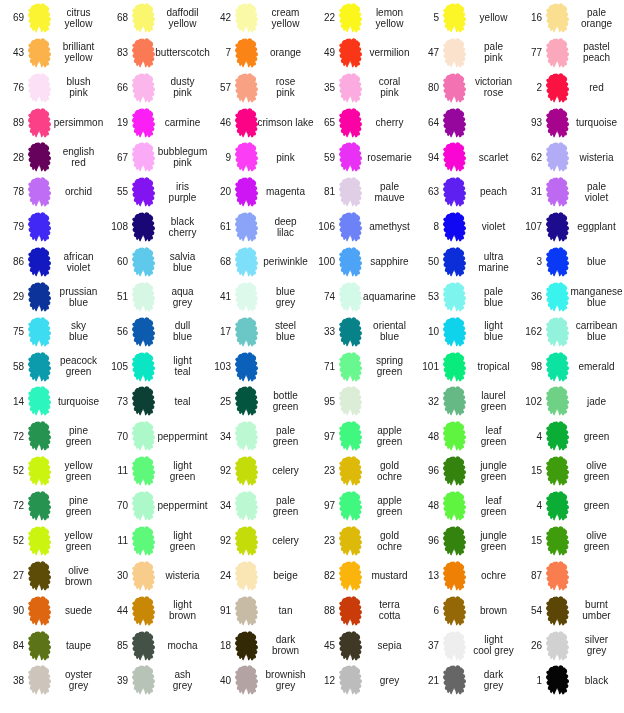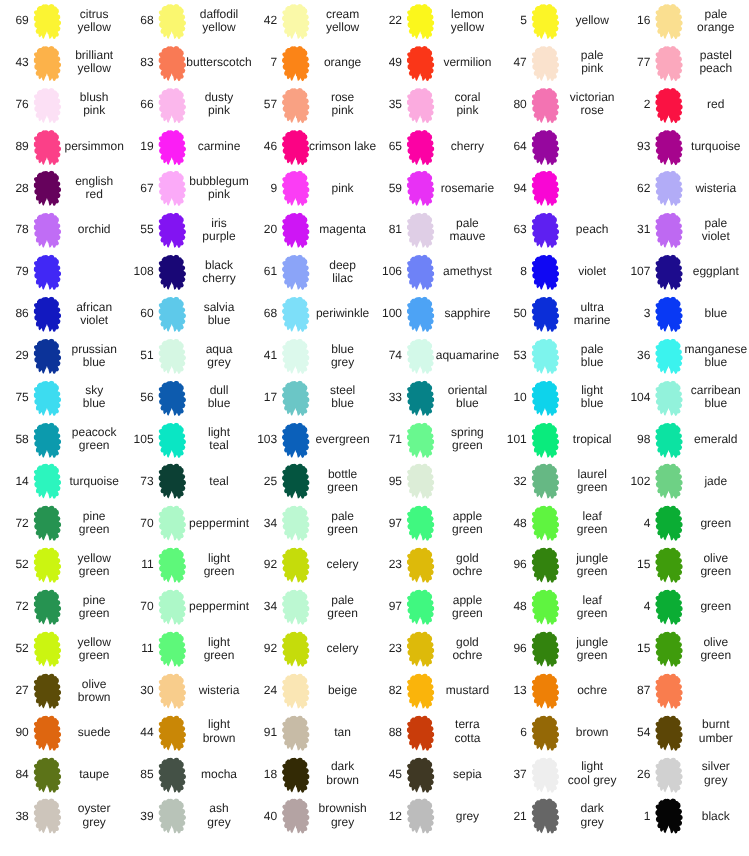--- a/index.html
+++ b/index.html
@@ -277,20 +277,23 @@
         </svg></span>
     <span class="lbl">
         <span class="ln">rosemarie</span>
       </span>
   </div>
   <div class="cell" style="left:415px;top:139.58px">
     <span class="num">94</span>
     <span class="blob"><svg viewBox="1.58 0.64 21.36 27.16" width="23" height="30">
           <path d="M7.5,2.2 Q8.6,0.5 10.2,1.0 Q11.6,0.3 13.2,1.8 Q14.7,0.2 15.8,0.8 Q17.1,0.6 17.8,2.6 Q19.3,2.2 19.8,3.8 Q21.2,4.1 21.2,6.2 Q21.5,6.6 20.2,8.6 Q22.2,8.9 22.2,10.4 Q22.7,11.3 21.0,13.0 Q23.1,13.9 22.9,15.2 Q23.2,16.5 21.2,17.6 Q22.8,19.2 22.3,20.0 Q22.2,21.6 20.2,22.0 Q21.5,24.1 21.1,24.6 Q20.8,26.1 19.0,25.8 Q18.6,27.8 17.2,27.8 Q16.9,27.7 15.9,25.4 Q15.1,27.6 13.9,27.6 Q13.6,26.9 13.0,24.0 Q12.4,23.9 11.9,21.6 Q11.2,24.0 10.8,24.2 Q9.8,27.0 9.3,27.6 Q8.2,27.3 7.9,24.8 Q6.5,26.6 6.2,26.4 Q5.1,25.9 5.4,23.6 Q3.6,23.8 3.4,22.4 Q2.8,21.5 4.2,19.4 Q2.1,18.6 2.2,17.2 Q1.7,15.8 3.4,14.4 Q1.4,13.0 1.6,12.0 Q1.4,10.2 3.2,9.4 Q1.6,7.4 1.8,6.8 Q2.2,5.3 4.2,5.4 Q3.9,3.4 5.0,3.2 Q5.7,1.7 7.5,2.2 Z" fill="#F906D4"></path>
         </svg></span>
+    <span class="lbl">
+        <span class="ln">scarlet</span>
+      </span>
   </div>
   <div class="cell" style="left:518px;top:139.58px">
     <span class="num">62</span>
     <span class="blob"><svg viewBox="1.58 0.64 21.36 27.16" width="23" height="30">
           <path d="M7.5,2.2 Q8.6,0.5 10.2,1.0 Q11.6,0.3 13.2,1.8 Q14.7,0.2 15.8,0.8 Q17.1,0.6 17.8,2.6 Q19.3,2.2 19.8,3.8 Q21.2,4.1 21.2,6.2 Q21.5,6.6 20.2,8.6 Q22.2,8.9 22.2,10.4 Q22.7,11.3 21.0,13.0 Q23.1,13.9 22.9,15.2 Q23.2,16.5 21.2,17.6 Q22.8,19.2 22.3,20.0 Q22.2,21.6 20.2,22.0 Q21.5,24.1 21.1,24.6 Q20.8,26.1 19.0,25.8 Q18.6,27.8 17.2,27.8 Q16.9,27.7 15.9,25.4 Q15.1,27.6 13.9,27.6 Q13.6,26.9 13.0,24.0 Q12.4,23.9 11.9,21.6 Q11.2,24.0 10.8,24.2 Q9.8,27.0 9.3,27.6 Q8.2,27.3 7.9,24.8 Q6.5,26.6 6.2,26.4 Q5.1,25.9 5.4,23.6 Q3.6,23.8 3.4,22.4 Q2.8,21.5 4.2,19.4 Q2.1,18.6 2.2,17.2 Q1.7,15.8 3.4,14.4 Q1.4,13.0 1.6,12.0 Q1.4,10.2 3.2,9.4 Q1.6,7.4 1.8,6.8 Q2.2,5.3 4.2,5.4 Q3.9,3.4 5.0,3.2 Q5.7,1.7 7.5,2.2 Z" fill="#B2ACF7"></path>
         </svg></span>
     <span class="lbl">
         <span class="ln">wisteria</span>
       </span>
   </div>
@@ -564,21 +567,21 @@
     <span class="num">10</span>
     <span class="blob"><svg viewBox="1.58 0.64 21.36 27.16" width="23" height="30">
           <path d="M7.5,2.2 Q8.6,0.5 10.2,1.0 Q11.6,0.3 13.2,1.8 Q14.7,0.2 15.8,0.8 Q17.1,0.6 17.8,2.6 Q19.3,2.2 19.8,3.8 Q21.2,4.1 21.2,6.2 Q21.5,6.6 20.2,8.6 Q22.2,8.9 22.2,10.4 Q22.7,11.3 21.0,13.0 Q23.1,13.9 22.9,15.2 Q23.2,16.5 21.2,17.6 Q22.8,19.2 22.3,20.0 Q22.2,21.6 20.2,22.0 Q21.5,24.1 21.1,24.6 Q20.8,26.1 19.0,25.8 Q18.6,27.8 17.2,27.8 Q16.9,27.7 15.9,25.4 Q15.1,27.6 13.9,27.6 Q13.6,26.9 13.0,24.0 Q12.4,23.9 11.9,21.6 Q11.2,24.0 10.8,24.2 Q9.8,27.0 9.3,27.6 Q8.2,27.3 7.9,24.8 Q6.5,26.6 6.2,26.4 Q5.1,25.9 5.4,23.6 Q3.6,23.8 3.4,22.4 Q2.8,21.5 4.2,19.4 Q2.1,18.6 2.2,17.2 Q1.7,15.8 3.4,14.4 Q1.4,13.0 1.6,12.0 Q1.4,10.2 3.2,9.4 Q1.6,7.4 1.8,6.8 Q2.2,5.3 4.2,5.4 Q3.9,3.4 5.0,3.2 Q5.7,1.7 7.5,2.2 Z" fill="#0ED3EB"></path>
         </svg></span>
     <span class="lbl">
         <span class="ln">light</span>
         <span class="ln">blue</span>
       </span>
   </div>
   <div class="cell" style="left:518px;top:313.93px">
-    <span class="num">104</span>
+    <span class="num">162</span>
     <span class="blob"><svg viewBox="1.58 0.64 21.36 27.16" width="23" height="30">
           <path d="M7.5,2.2 Q8.6,0.5 10.2,1.0 Q11.6,0.3 13.2,1.8 Q14.7,0.2 15.8,0.8 Q17.1,0.6 17.8,2.6 Q19.3,2.2 19.8,3.8 Q21.2,4.1 21.2,6.2 Q21.5,6.6 20.2,8.6 Q22.2,8.9 22.2,10.4 Q22.7,11.3 21.0,13.0 Q23.1,13.9 22.9,15.2 Q23.2,16.5 21.2,17.6 Q22.8,19.2 22.3,20.0 Q22.2,21.6 20.2,22.0 Q21.5,24.1 21.1,24.6 Q20.8,26.1 19.0,25.8 Q18.6,27.8 17.2,27.8 Q16.9,27.7 15.9,25.4 Q15.1,27.6 13.9,27.6 Q13.6,26.9 13.0,24.0 Q12.4,23.9 11.9,21.6 Q11.2,24.0 10.8,24.2 Q9.8,27.0 9.3,27.6 Q8.2,27.3 7.9,24.8 Q6.5,26.6 6.2,26.4 Q5.1,25.9 5.4,23.6 Q3.6,23.8 3.4,22.4 Q2.8,21.5 4.2,19.4 Q2.1,18.6 2.2,17.2 Q1.7,15.8 3.4,14.4 Q1.4,13.0 1.6,12.0 Q1.4,10.2 3.2,9.4 Q1.6,7.4 1.8,6.8 Q2.2,5.3 4.2,5.4 Q3.9,3.4 5.0,3.2 Q5.7,1.7 7.5,2.2 Z" fill="#92F2DB"></path>
         </svg></span>
     <span class="lbl">
         <span class="ln">carribean</span>
         <span class="ln">blue</span>
       </span>
   </div>
   <div class="cell" style="left:0px;top:348.80px">
     <span class="num">58</span>
@@ -598,23 +601,20 @@
     <span class="lbl">
         <span class="ln">light</span>
         <span class="ln">teal</span>
       </span>
   </div>
   <div class="cell" style="left:207px;top:348.80px">
     <span class="num">103</span>
     <span class="blob"><svg viewBox="1.58 0.64 21.36 27.16" width="23" height="30">
           <path d="M7.5,2.2 Q8.6,0.5 10.2,1.0 Q11.6,0.3 13.2,1.8 Q14.7,0.2 15.8,0.8 Q17.1,0.6 17.8,2.6 Q19.3,2.2 19.8,3.8 Q21.2,4.1 21.2,6.2 Q21.5,6.6 20.2,8.6 Q22.2,8.9 22.2,10.4 Q22.7,11.3 21.0,13.0 Q23.1,13.9 22.9,15.2 Q23.2,16.5 21.2,17.6 Q22.8,19.2 22.3,20.0 Q22.2,21.6 20.2,22.0 Q21.5,24.1 21.1,24.6 Q20.8,26.1 19.0,25.8 Q18.6,27.8 17.2,27.8 Q16.9,27.7 15.9,25.4 Q15.1,27.6 13.9,27.6 Q13.6,26.9 13.0,24.0 Q12.4,23.9 11.9,21.6 Q11.2,24.0 10.8,24.2 Q9.8,27.0 9.3,27.6 Q8.2,27.3 7.9,24.8 Q6.5,26.6 6.2,26.4 Q5.1,25.9 5.4,23.6 Q3.6,23.8 3.4,22.4 Q2.8,21.5 4.2,19.4 Q2.1,18.6 2.2,17.2 Q1.7,15.8 3.4,14.4 Q1.4,13.0 1.6,12.0 Q1.4,10.2 3.2,9.4 Q1.6,7.4 1.8,6.8 Q2.2,5.3 4.2,5.4 Q3.9,3.4 5.0,3.2 Q5.7,1.7 7.5,2.2 Z" fill="#0B60BA"></path>
         </svg></span>
-    <span class="lbl">
-        <span class="ln">evergreen</span>
-      </span>
   </div>
   <div class="cell" style="left:311px;top:348.80px">
     <span class="num">71</span>
     <span class="blob"><svg viewBox="1.58 0.64 21.36 27.16" width="23" height="30">
           <path d="M7.5,2.2 Q8.6,0.5 10.2,1.0 Q11.6,0.3 13.2,1.8 Q14.7,0.2 15.8,0.8 Q17.1,0.6 17.8,2.6 Q19.3,2.2 19.8,3.8 Q21.2,4.1 21.2,6.2 Q21.5,6.6 20.2,8.6 Q22.2,8.9 22.2,10.4 Q22.7,11.3 21.0,13.0 Q23.1,13.9 22.9,15.2 Q23.2,16.5 21.2,17.6 Q22.8,19.2 22.3,20.0 Q22.2,21.6 20.2,22.0 Q21.5,24.1 21.1,24.6 Q20.8,26.1 19.0,25.8 Q18.6,27.8 17.2,27.8 Q16.9,27.7 15.9,25.4 Q15.1,27.6 13.9,27.6 Q13.6,26.9 13.0,24.0 Q12.4,23.9 11.9,21.6 Q11.2,24.0 10.8,24.2 Q9.8,27.0 9.3,27.6 Q8.2,27.3 7.9,24.8 Q6.5,26.6 6.2,26.4 Q5.1,25.9 5.4,23.6 Q3.6,23.8 3.4,22.4 Q2.8,21.5 4.2,19.4 Q2.1,18.6 2.2,17.2 Q1.7,15.8 3.4,14.4 Q1.4,13.0 1.6,12.0 Q1.4,10.2 3.2,9.4 Q1.6,7.4 1.8,6.8 Q2.2,5.3 4.2,5.4 Q3.9,3.4 5.0,3.2 Q5.7,1.7 7.5,2.2 Z" fill="#69F88F"></path>
         </svg></span>
     <span class="lbl">
         <span class="ln">spring</span>
         <span class="ln">green</span>
       </span>

